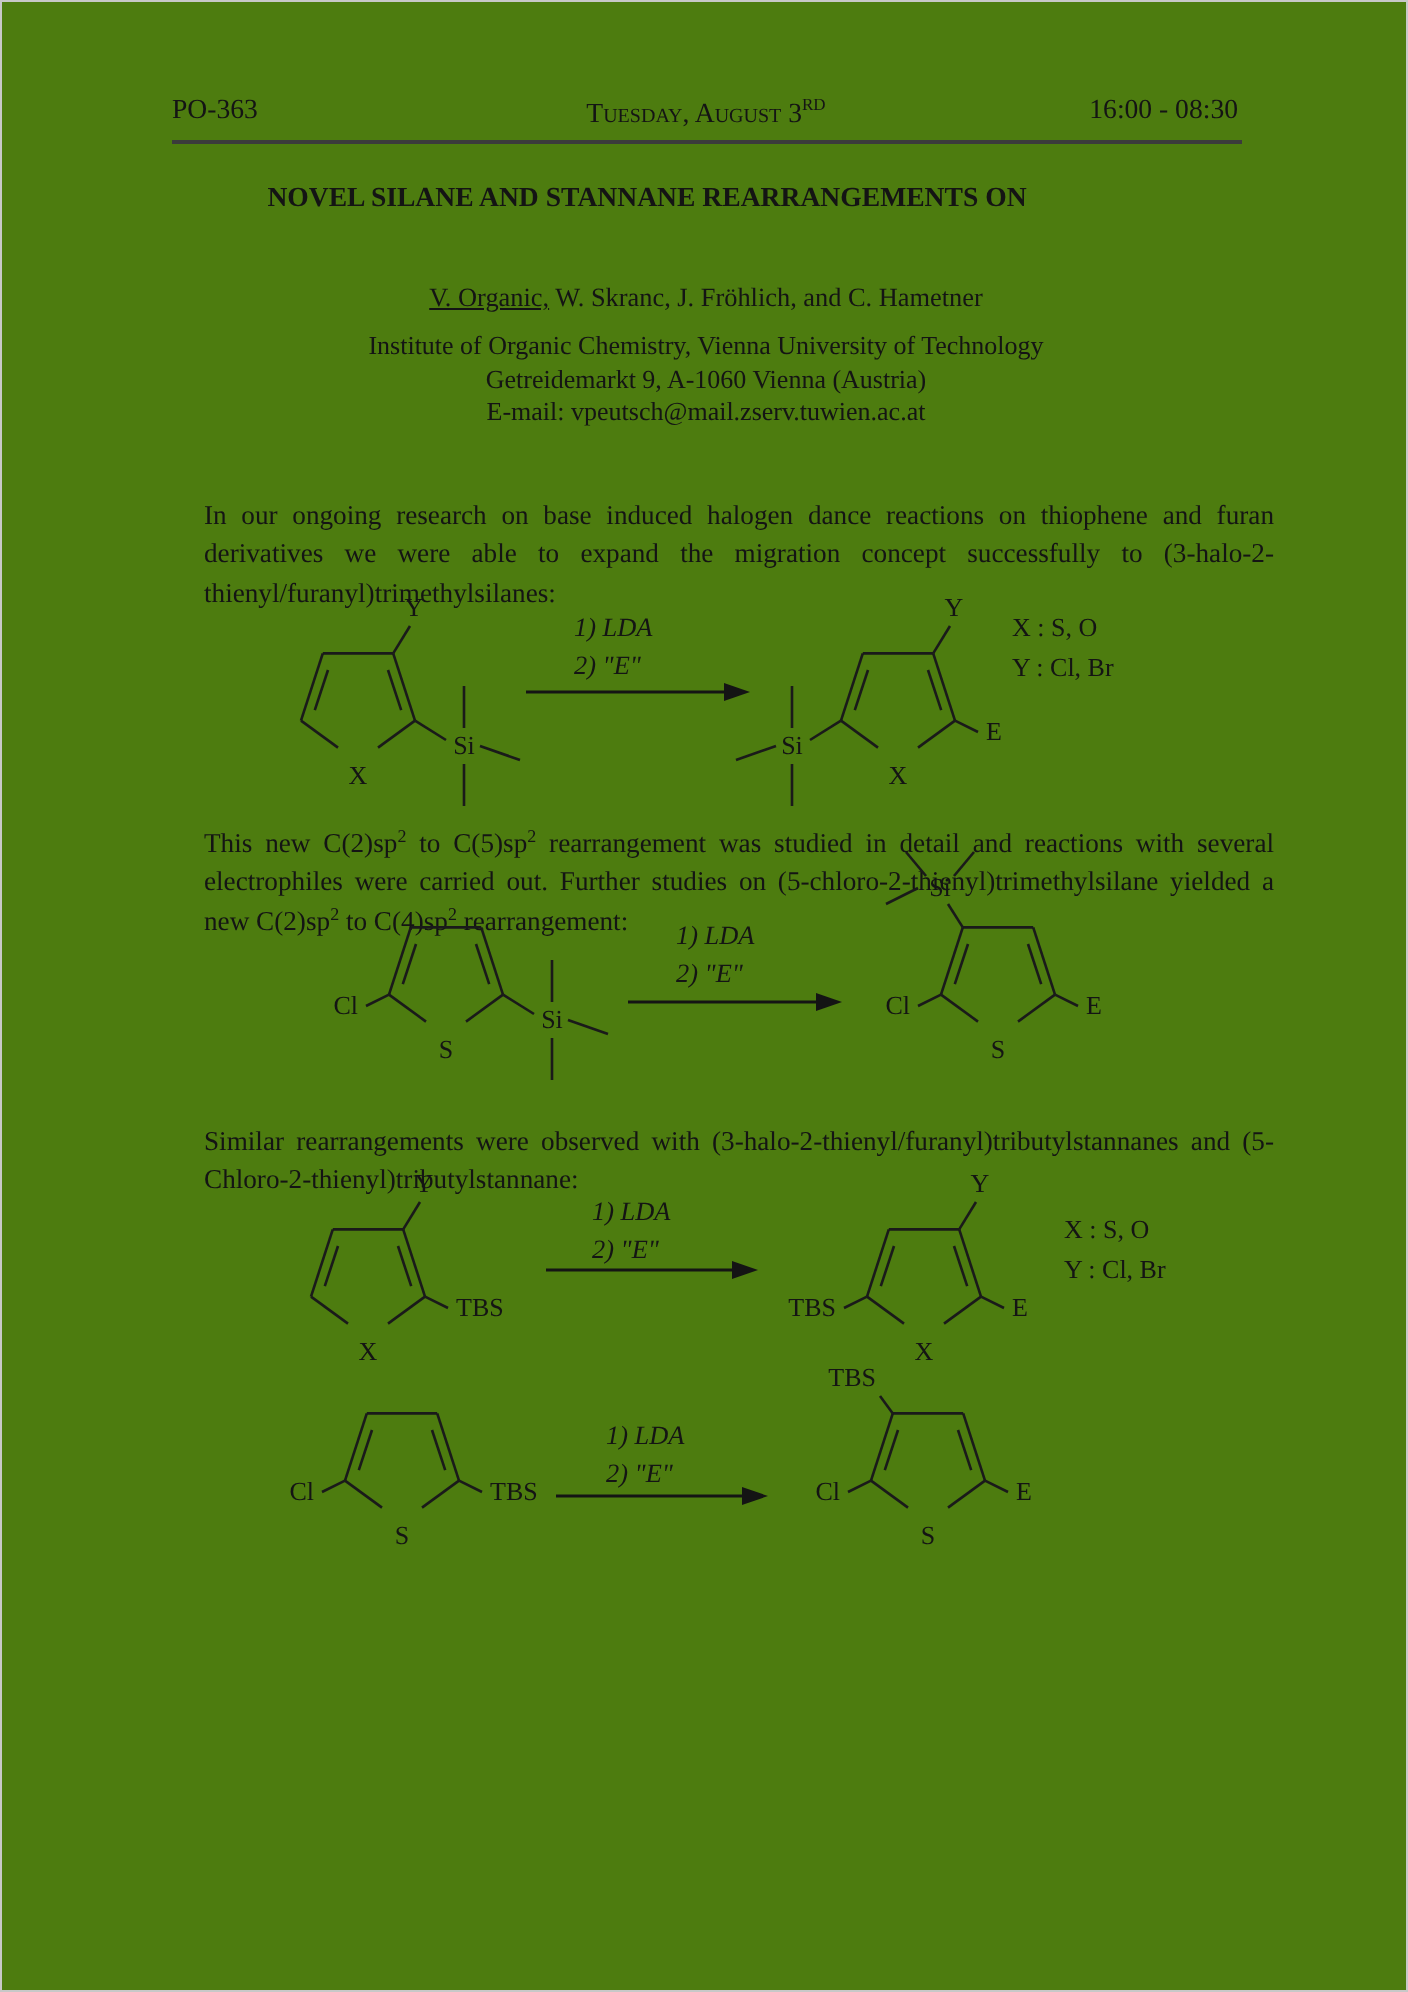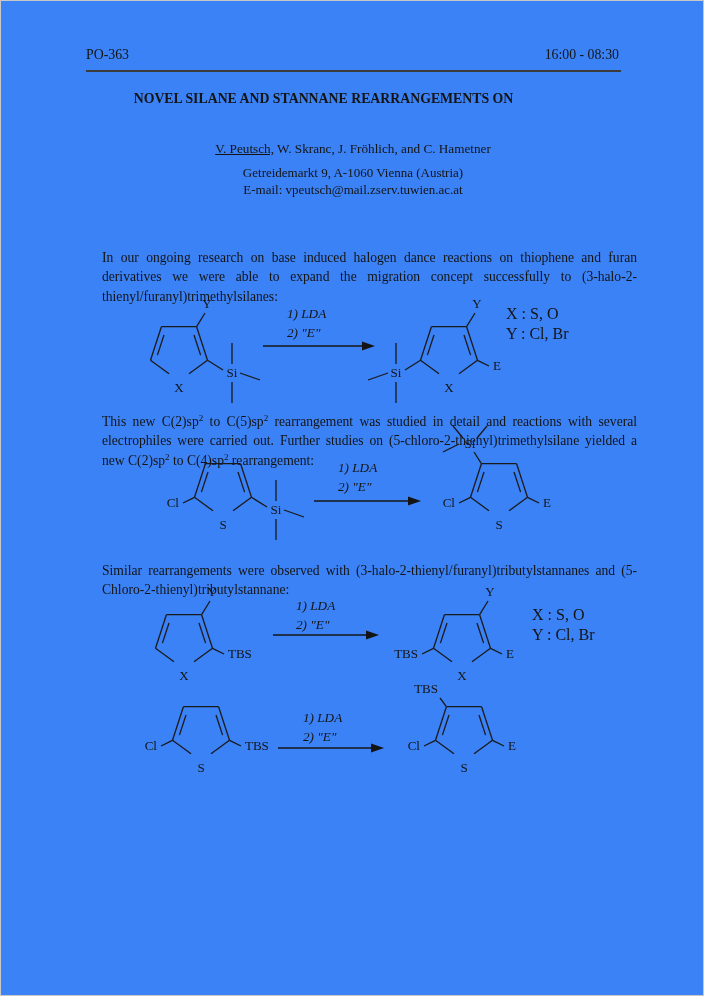--- a/index.html
+++ b/index.html
@@ -1,17 +1,17 @@
 <!DOCTYPE html>
 <html><head>
 <meta charset="utf-8">
 <style>
   html,body{margin:0;padding:0;background:#fff;}
   .page{
-    position:relative;width:704px;height:996px;background:#3b82f6;
+    position:relative;width:704px;height:996px;background:#4d7c0f;
     font-family:"Liberation Serif","DejaVu Serif",serif;color:#141414;
     overflow:hidden;border:1px solid #c8c8c8;box-sizing:border-box;
   }
   .abs{position:absolute;}
   .hdr{top:46px;font-size:13.8px;}
   .hdr-left{left:85px;}
   .hdr-center{left:0;width:704px;text-align:center;font-variant:small-caps;}
   .hdr-center sup{font-size:8.5px;text-transform:uppercase;vertical-align:6px;font-variant:normal;}
   .hdr-right{right:84px;}
   .hdr-rule{left:85px;top:69px;width:535px;height:2px;background:#3b3b3b;}
@@ -19,42 +19,44 @@
   .authors{left:0;top:140px;width:704px;text-align:center;font-size:13.2px;}
   .authors .u{text-decoration:underline;}
   .affil{left:0;top:164px;width:704px;text-align:center;font-size:13px;line-height:16.6px;}
   .body{left:85px;width:535px;margin:16px;font-size:13.6px;line-height:19.4px;text-align:justify;}
   .p1{top:231px;}
   .p2{top:395px;}
   .p3{top:544px;}
   .p4{top:797px;}
   sup.sq{font-size:9px;vertical-align:5px;line-height:0;}
   .steps{font-size:13.2px;line-height:19px;white-space:nowrap;font-style:italic;}
-  .legend{font-size:16px;line-height:20px;white-space:nowrap;}
+  .legend{font-size:13px;line-height:20px;white-space:nowrap;}
   .st1{left:286px;top:303px;} .st2{left:337px;top:457px;}
   .st3{left:295px;top:595px;} .st4{left:302px;top:707px;}
   .lg1{left:505px;top:303px;} .lg2{left:531px;top:604px;}
   .a1{left:262px;top:338px;} .a2{left:313px;top:493px;}
   .a3{left:272px;top:627px;} .a4{left:277px;top:740px;}
   svg text{font-family:"Liberation Serif","DejaVu Serif",serif;font-size:13px;fill:#141414;}
 </style>
 </head>
 <body>
 
 <div class="page">
 
   <div class="abs hdr hdr-left">PO-363</div>
+  <div class="abs hdr hdr-center"><span>Tuesday, August 3</span><sup>rd</sup></div>
   <div class="abs hdr hdr-right">16:00 - 08:30</div>
   <div class="abs hdr-rule"></div>
 
   <div class="abs title">
     <div>NOVEL SILANE AND STANNANE REARRANGEMENTS ON</div>
   </div>
-  <div class="abs authors"><span class="u">V. Peutsch,</span><span> W. Skranc, J. Fröhlich, and C. Hametner</span></div>
+  <div class="abs authors"><span class="u">V. Organic,</span><span> W. Skranc, J. Fröhlich, and C. Hametner</span></div>
   <div class="abs affil">
+    <div>Institute of Organic Chemistry, Vienna University of Technology</div>
     <div>Getreidemarkt 9, A-1060 Vienna (Austria)</div>
     <div>E-mail: vpeutsch@mail.zserv.tuwien.ac.at</div>
   </div>
 
   <p class="abs body p1">In our ongoing research on base induced halogen dance reactions on thiophene and furan derivatives we were able to expand the migration concept successfully to (3-halo-2-thienyl/furanyl)trimethylsilanes:</p>
   <p class="abs body p2"><span>This new C(2)sp</span><sup class="sq">2</sup><span> to C(5)sp</span><sup class="sq">2</sup><span> rearrangement was studied in detail and reactions with several electrophiles were carried out. Further studies on (5-chloro-2-thienyl)trimethylsilane yielded a new C(2)sp</span><sup class="sq">2</sup><span> to C(4)sp</span><sup class="sq">2</sup><span> rearrangement:</span></p>
   <p class="abs body p3">Similar rearrangements were observed with (3-halo-2-thienyl/furanyl)tributylstannanes and (5-Chloro-2-thienyl)tributylstannane:</p>
 
   <div class="abs steps st1">
     <div>1) LDA</div>

